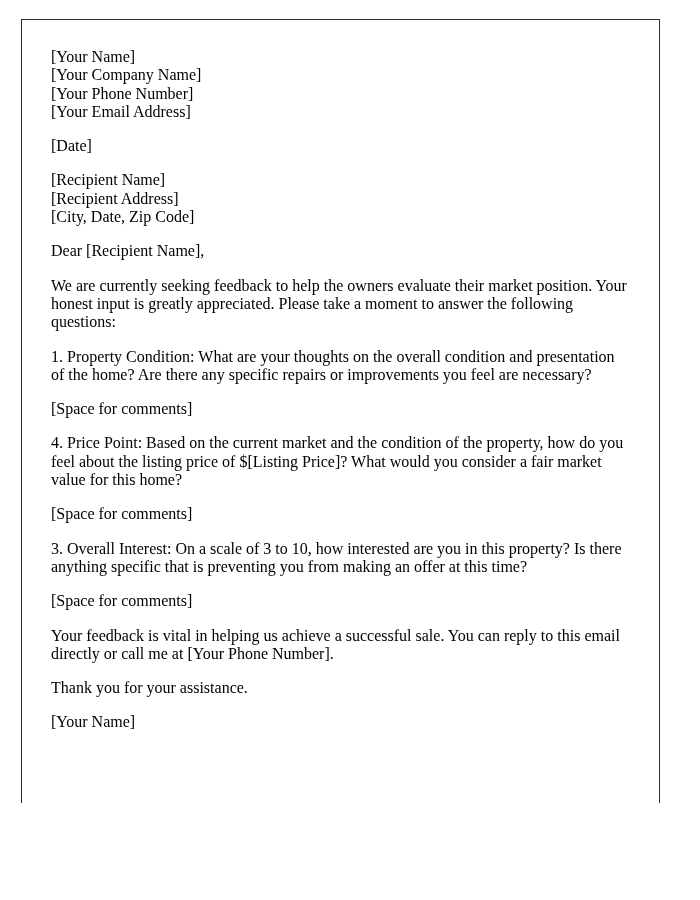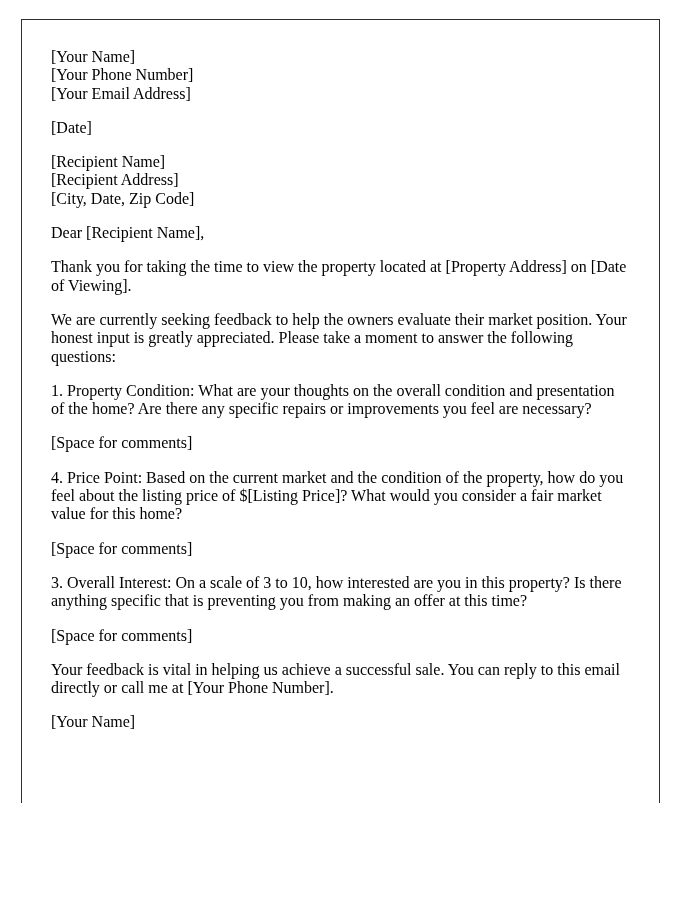--- a/index.html
+++ b/index.html
@@ -50,51 +50,52 @@
 </style>
 </head>
 <body>
 
 <div class="viewport">
   <div class="letter-clip">
     <div class="letter-page">
 
       <p>
         <span class="line">[Your Name]</span>
+        <span class="line">[Your Company Name]</span>
         <span class="line">[Your Phone Number]</span>
         <span class="line">[Your Email Address]</span>
       </p>
 
       <p>[Date]</p>
 
       <p>
         <span class="line">[Recipient Name]</span>
         <span class="line">[Recipient Address]</span>
         <span class="line">[City, Date, Zip Code]</span>
       </p>
 
       <p>Dear [Recipient Name],</p>
 
-      <p>Thank you for taking the time to view the property located at [Property Address] on [Date of Viewing].</p>
 
       <p>We are currently seeking feedback to help the owners evaluate their market position. Your honest input is greatly appreciated. Please take a moment to answer the following questions:</p>
 
       <p><strong>1. Property Condition:</strong><span> What are your thoughts on the overall condition and presentation of the home? Are there any specific repairs or improvements you feel are necessary?</span></p>
 
       <p>[Space for comments]</p>
 
       <p><strong>4. Price Point:</strong><span> Based on the current market and the condition of the property, how do you feel about the listing price of $[Listing Price]? What would you consider a fair market value for this home?</span></p>
 
       <p>[Space for comments]</p>
 
       <p><strong>3. Overall Interest:</strong><span> On a scale of 3 to 10, how interested are you in this property? Is there anything specific that is preventing you from making an offer at this time?</span></p>
 
       <p>[Space for comments]</p>
 
       <p>Your feedback is vital in helping us achieve a successful sale. You can reply to this email directly or call me at [Your Phone Number].</p>
 
+      <p>Thank you for your assistance.</p>
 
 
       <p>[Your Name]</p>
 
     </div>
   </div>
 </div>
 
 </body></html>

